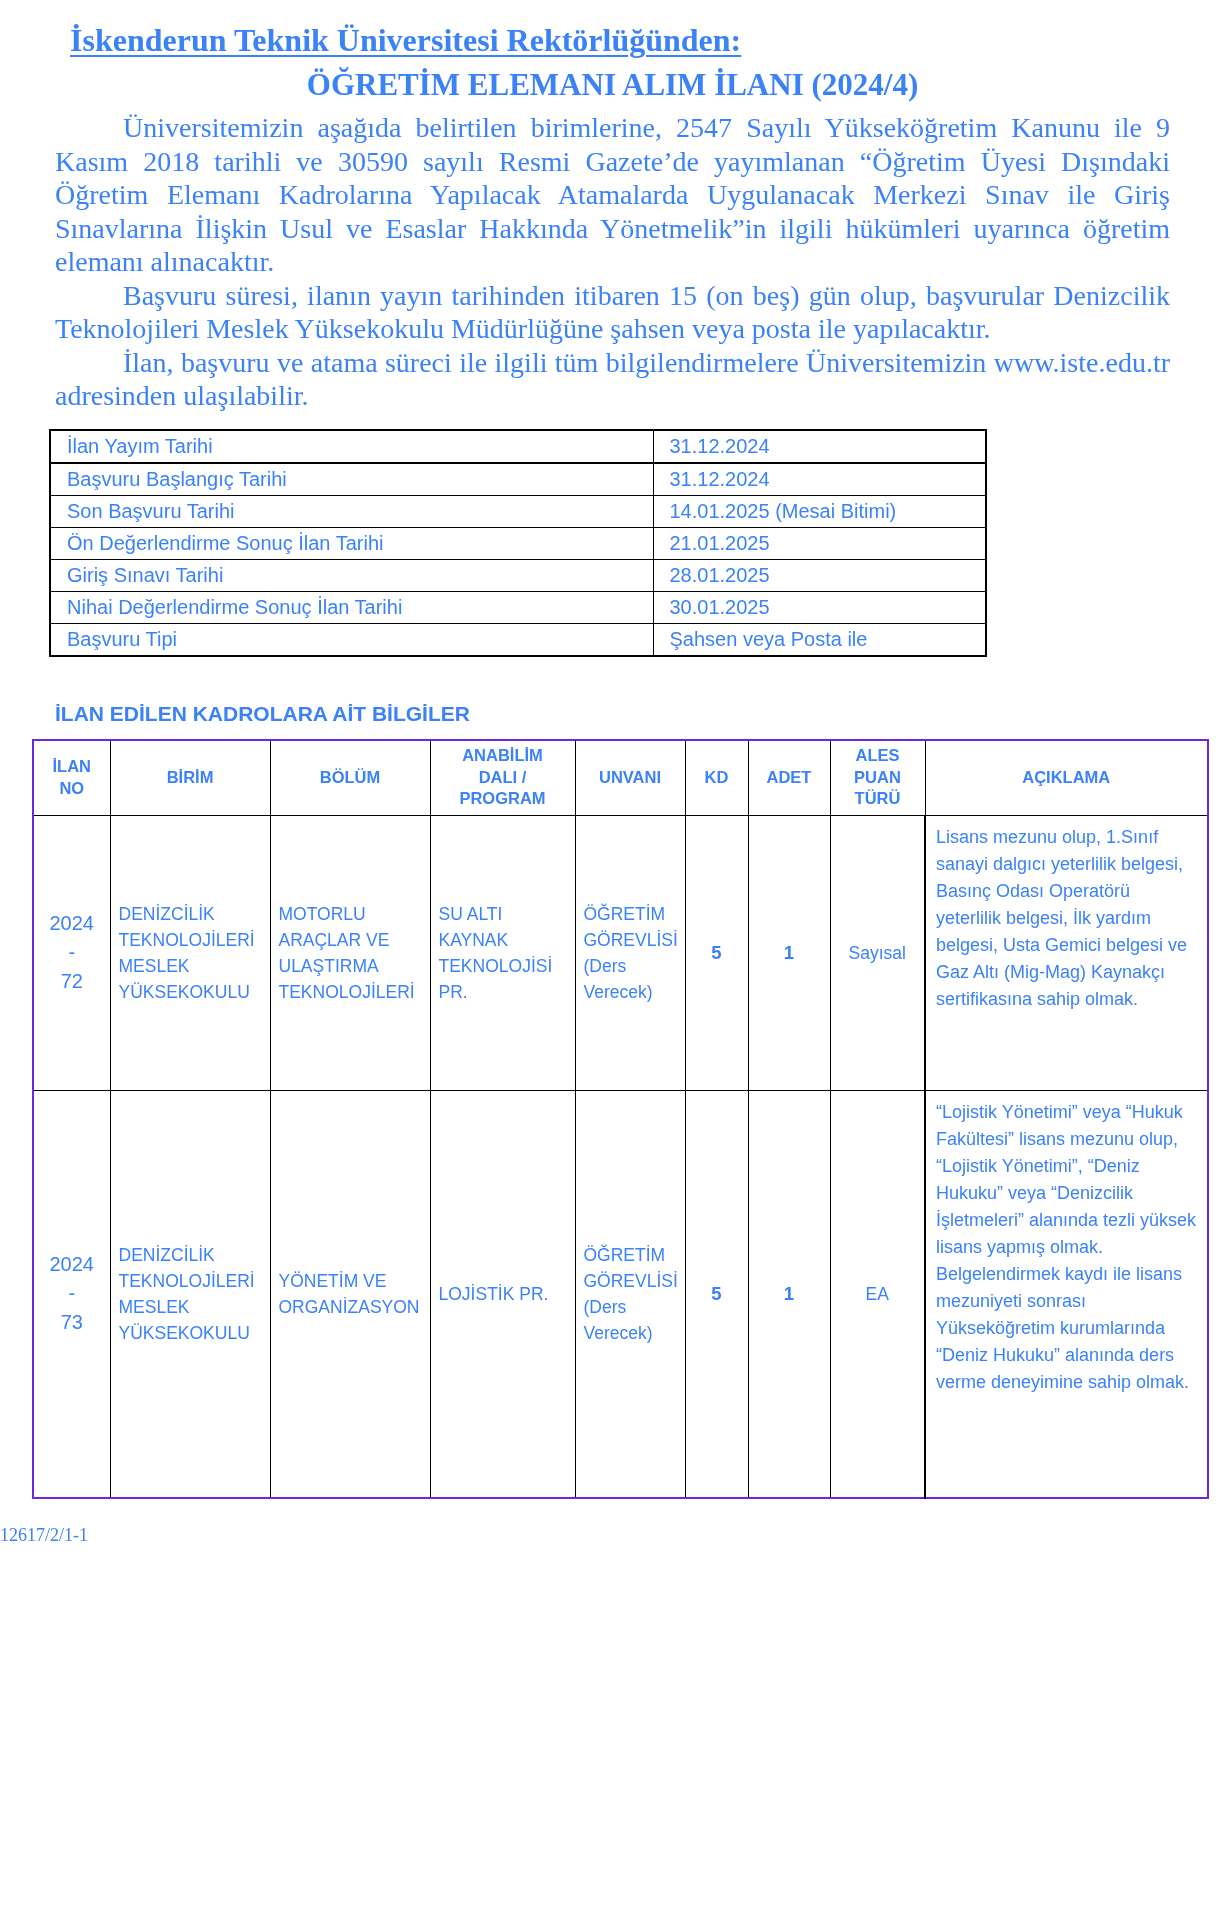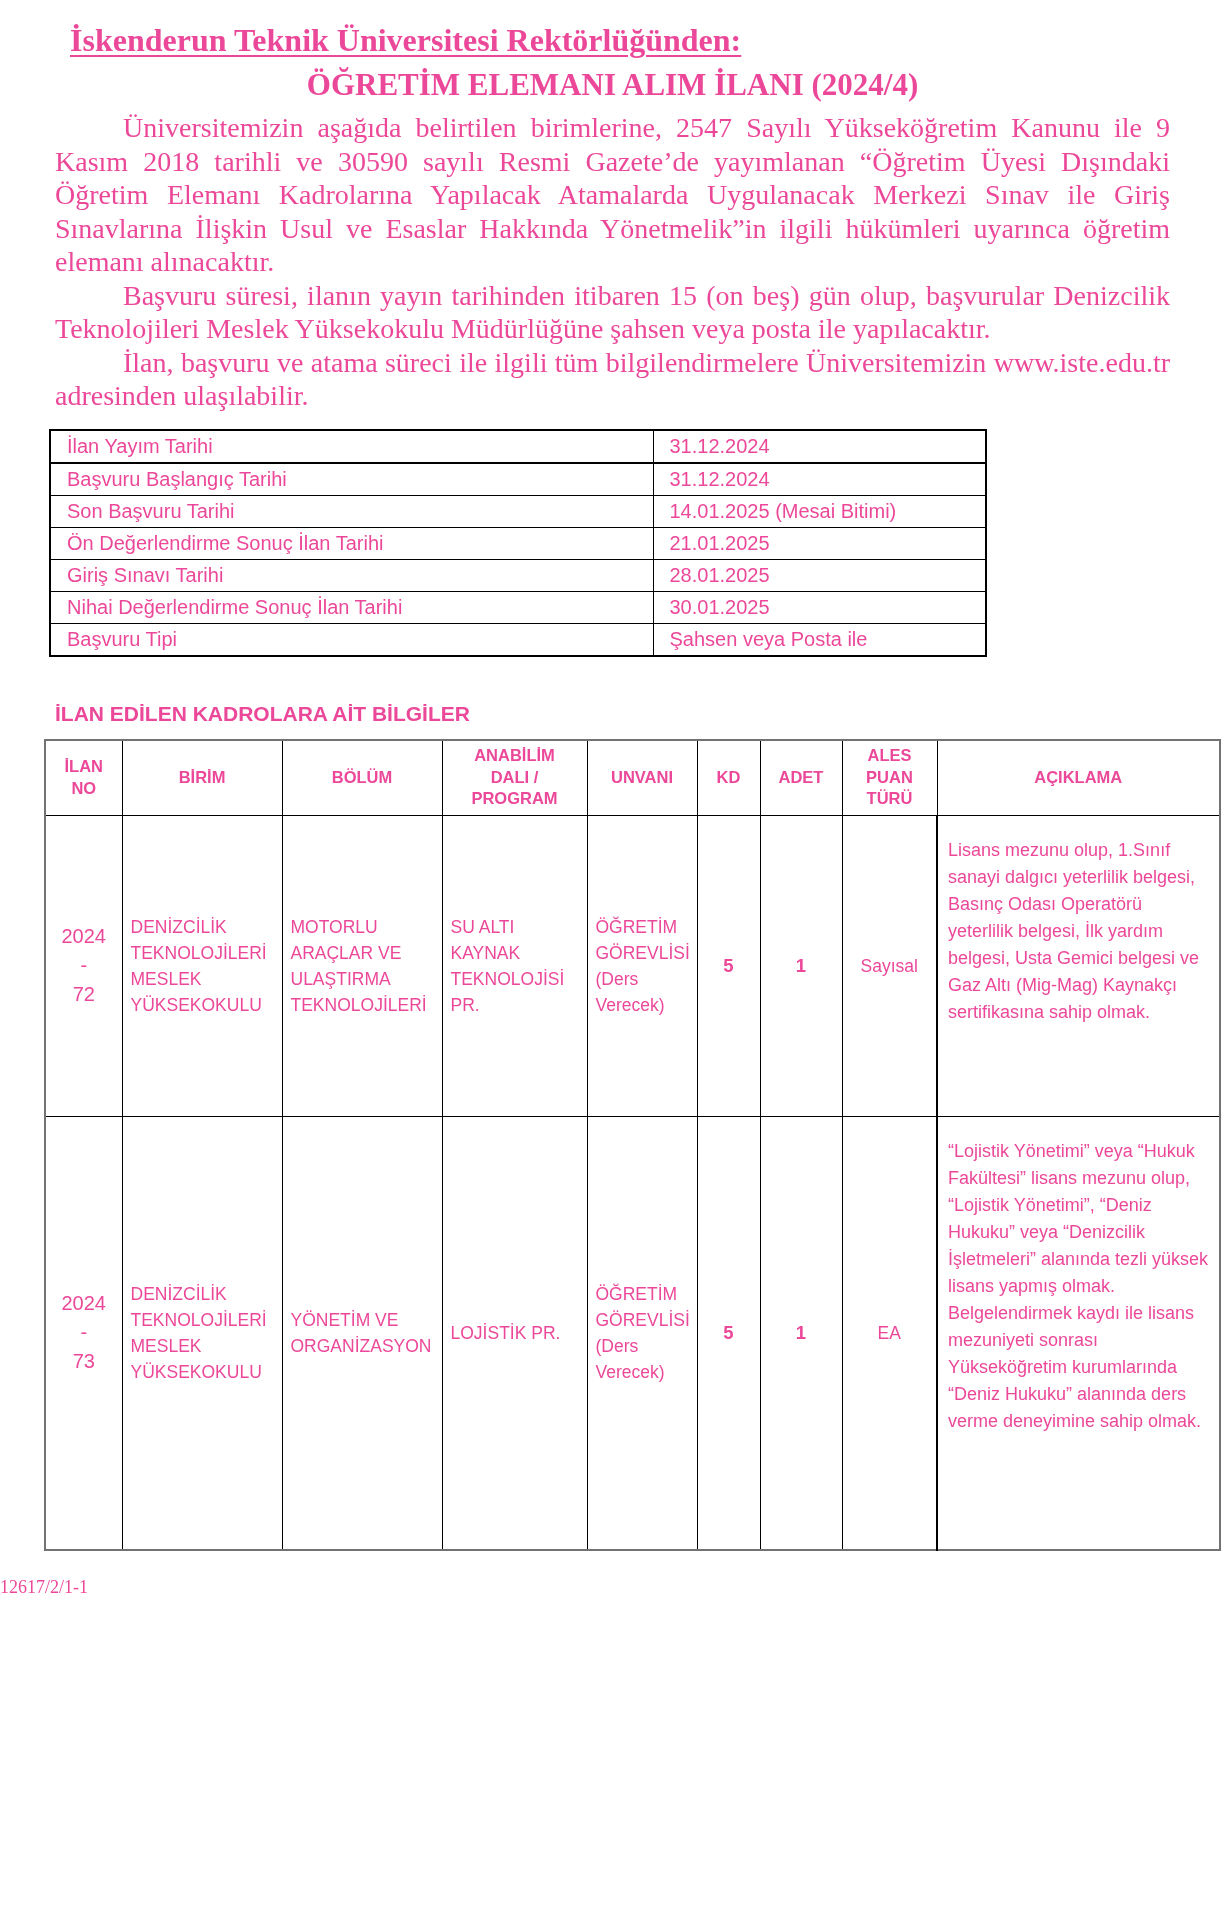--- a/index.html
+++ b/index.html
@@ -1,21 +1,21 @@
 <!DOCTYPE html>
 <html><head>
 <meta charset="utf-8">
 <style>
   html, body { margin: 0; padding: 0; background: #ffffff; }
   .page {
     position: relative;
     width: 1226px;
     height: 1920px;
     background: #ffffff;
-    color: #ec4899;
+    color: #3b82f6;
     box-sizing: border-box;
     padding-top: 22px;
     font-family: "Liberation Serif", serif;
     overflow: hidden;
   }
   
   .doc-title {
     margin: 0 0 0 70px;
     font-family: "Liberation Serif", serif;
     font-size: 32px;
@@ -60,23 +60,23 @@
     font-size: 20px;
     height: 27px;
     padding: 2px 16px;
     vertical-align: middle;
     overflow: hidden;
   }
   .schedule-table tr:first-child td { border-bottom-width: 2px; }
   .schedule-table .col-label { width: 603px; }
   
   .positions-table {
-    margin: 13px 0 0 44px;
+    margin: 13px 0 0 32px;
     width: 1175px;
-    border: 2px solid #737373;
+    border: 2px solid #6d28d9;
   }
   .positions-table th {
     border: 1px solid #000;
     font-family: "Liberation Sans", sans-serif;
     font-size: 16.5px;
     font-weight: bold;
     line-height: 1.3;
     text-align: center;
     vertical-align: middle;
     padding: 4px 3px;
@@ -99,21 +99,21 @@
     white-space: pre-line;
     font-size: 20px;
     line-height: 1.45;
   }
   .positions-table td.cell-center { text-align: center; }
   .positions-table td.cell-num { text-align: center; font-weight: bold; font-size: 18.5px; }
   .positions-table td.cell-aciklama {
     vertical-align: top;
     font-size: 18px;
     line-height: 27px;
-    padding: 21px 10px;
+    padding: 8px 10px;
     border-left-width: 2px;
   }
   .ref-number {
     margin: 26px 119px 0 0;
     text-align: left;
     font-family: "Liberation Serif", serif;
     font-size: 18px;
   }
 </style>
 </head>

